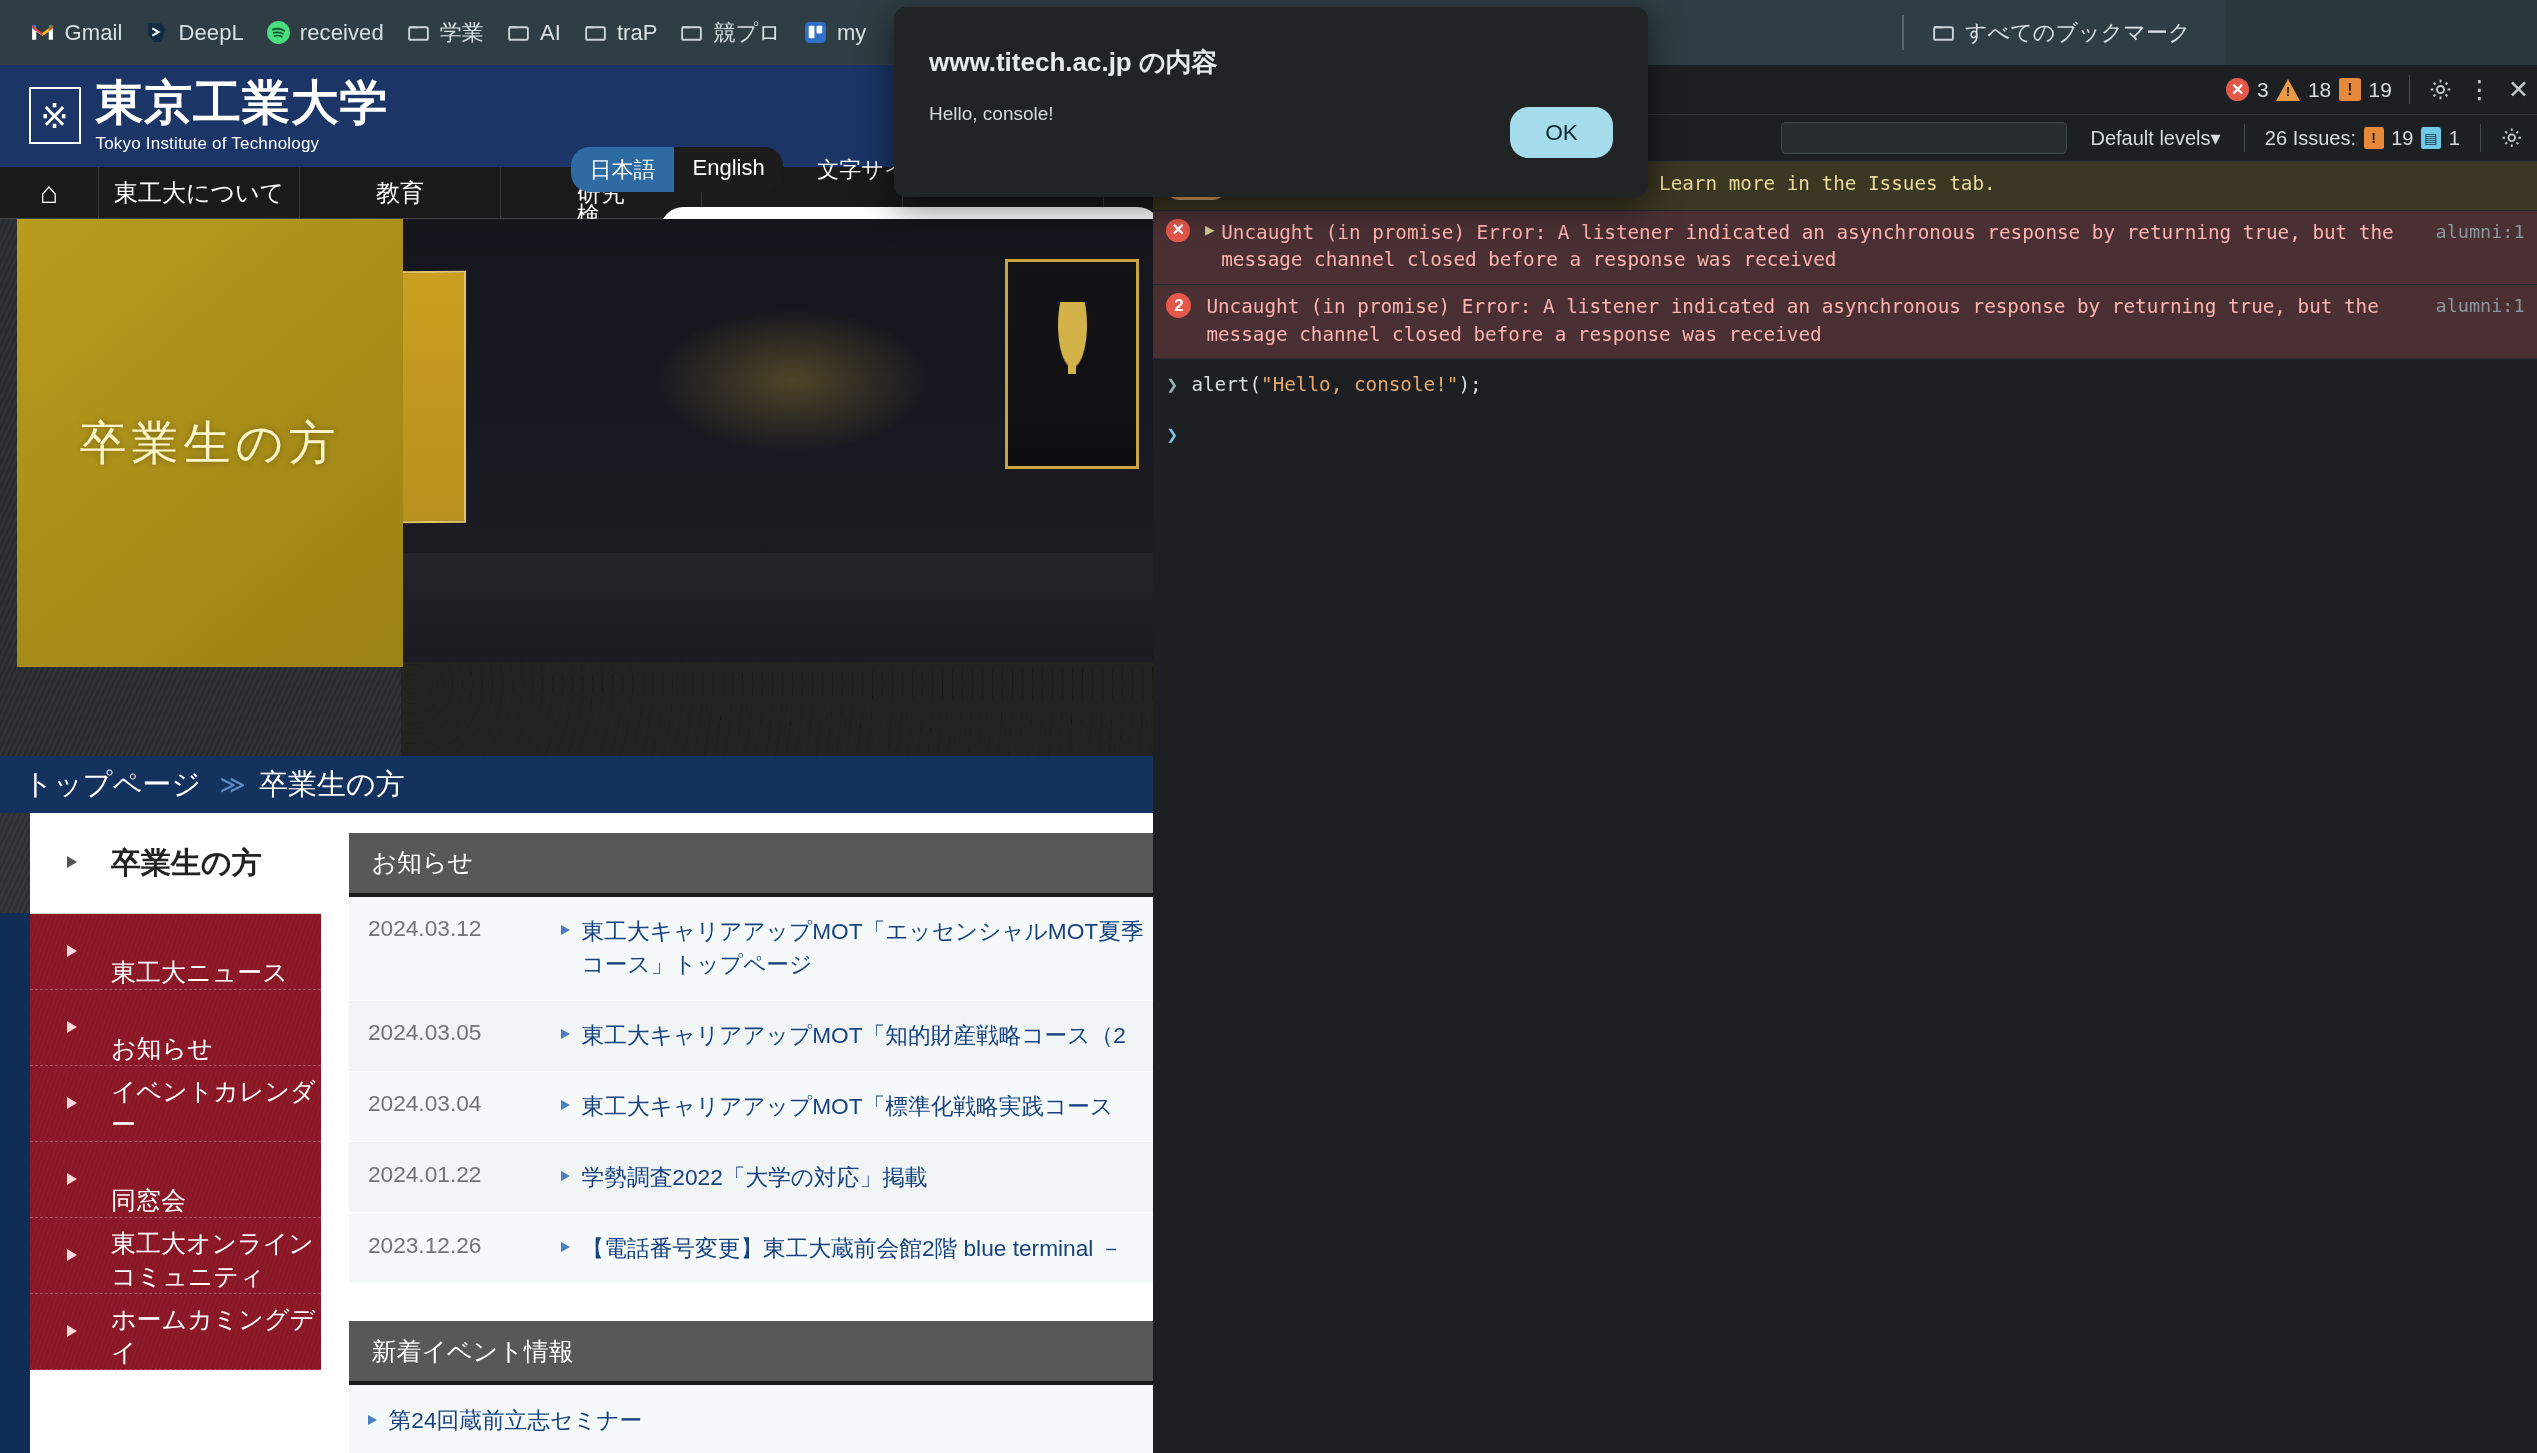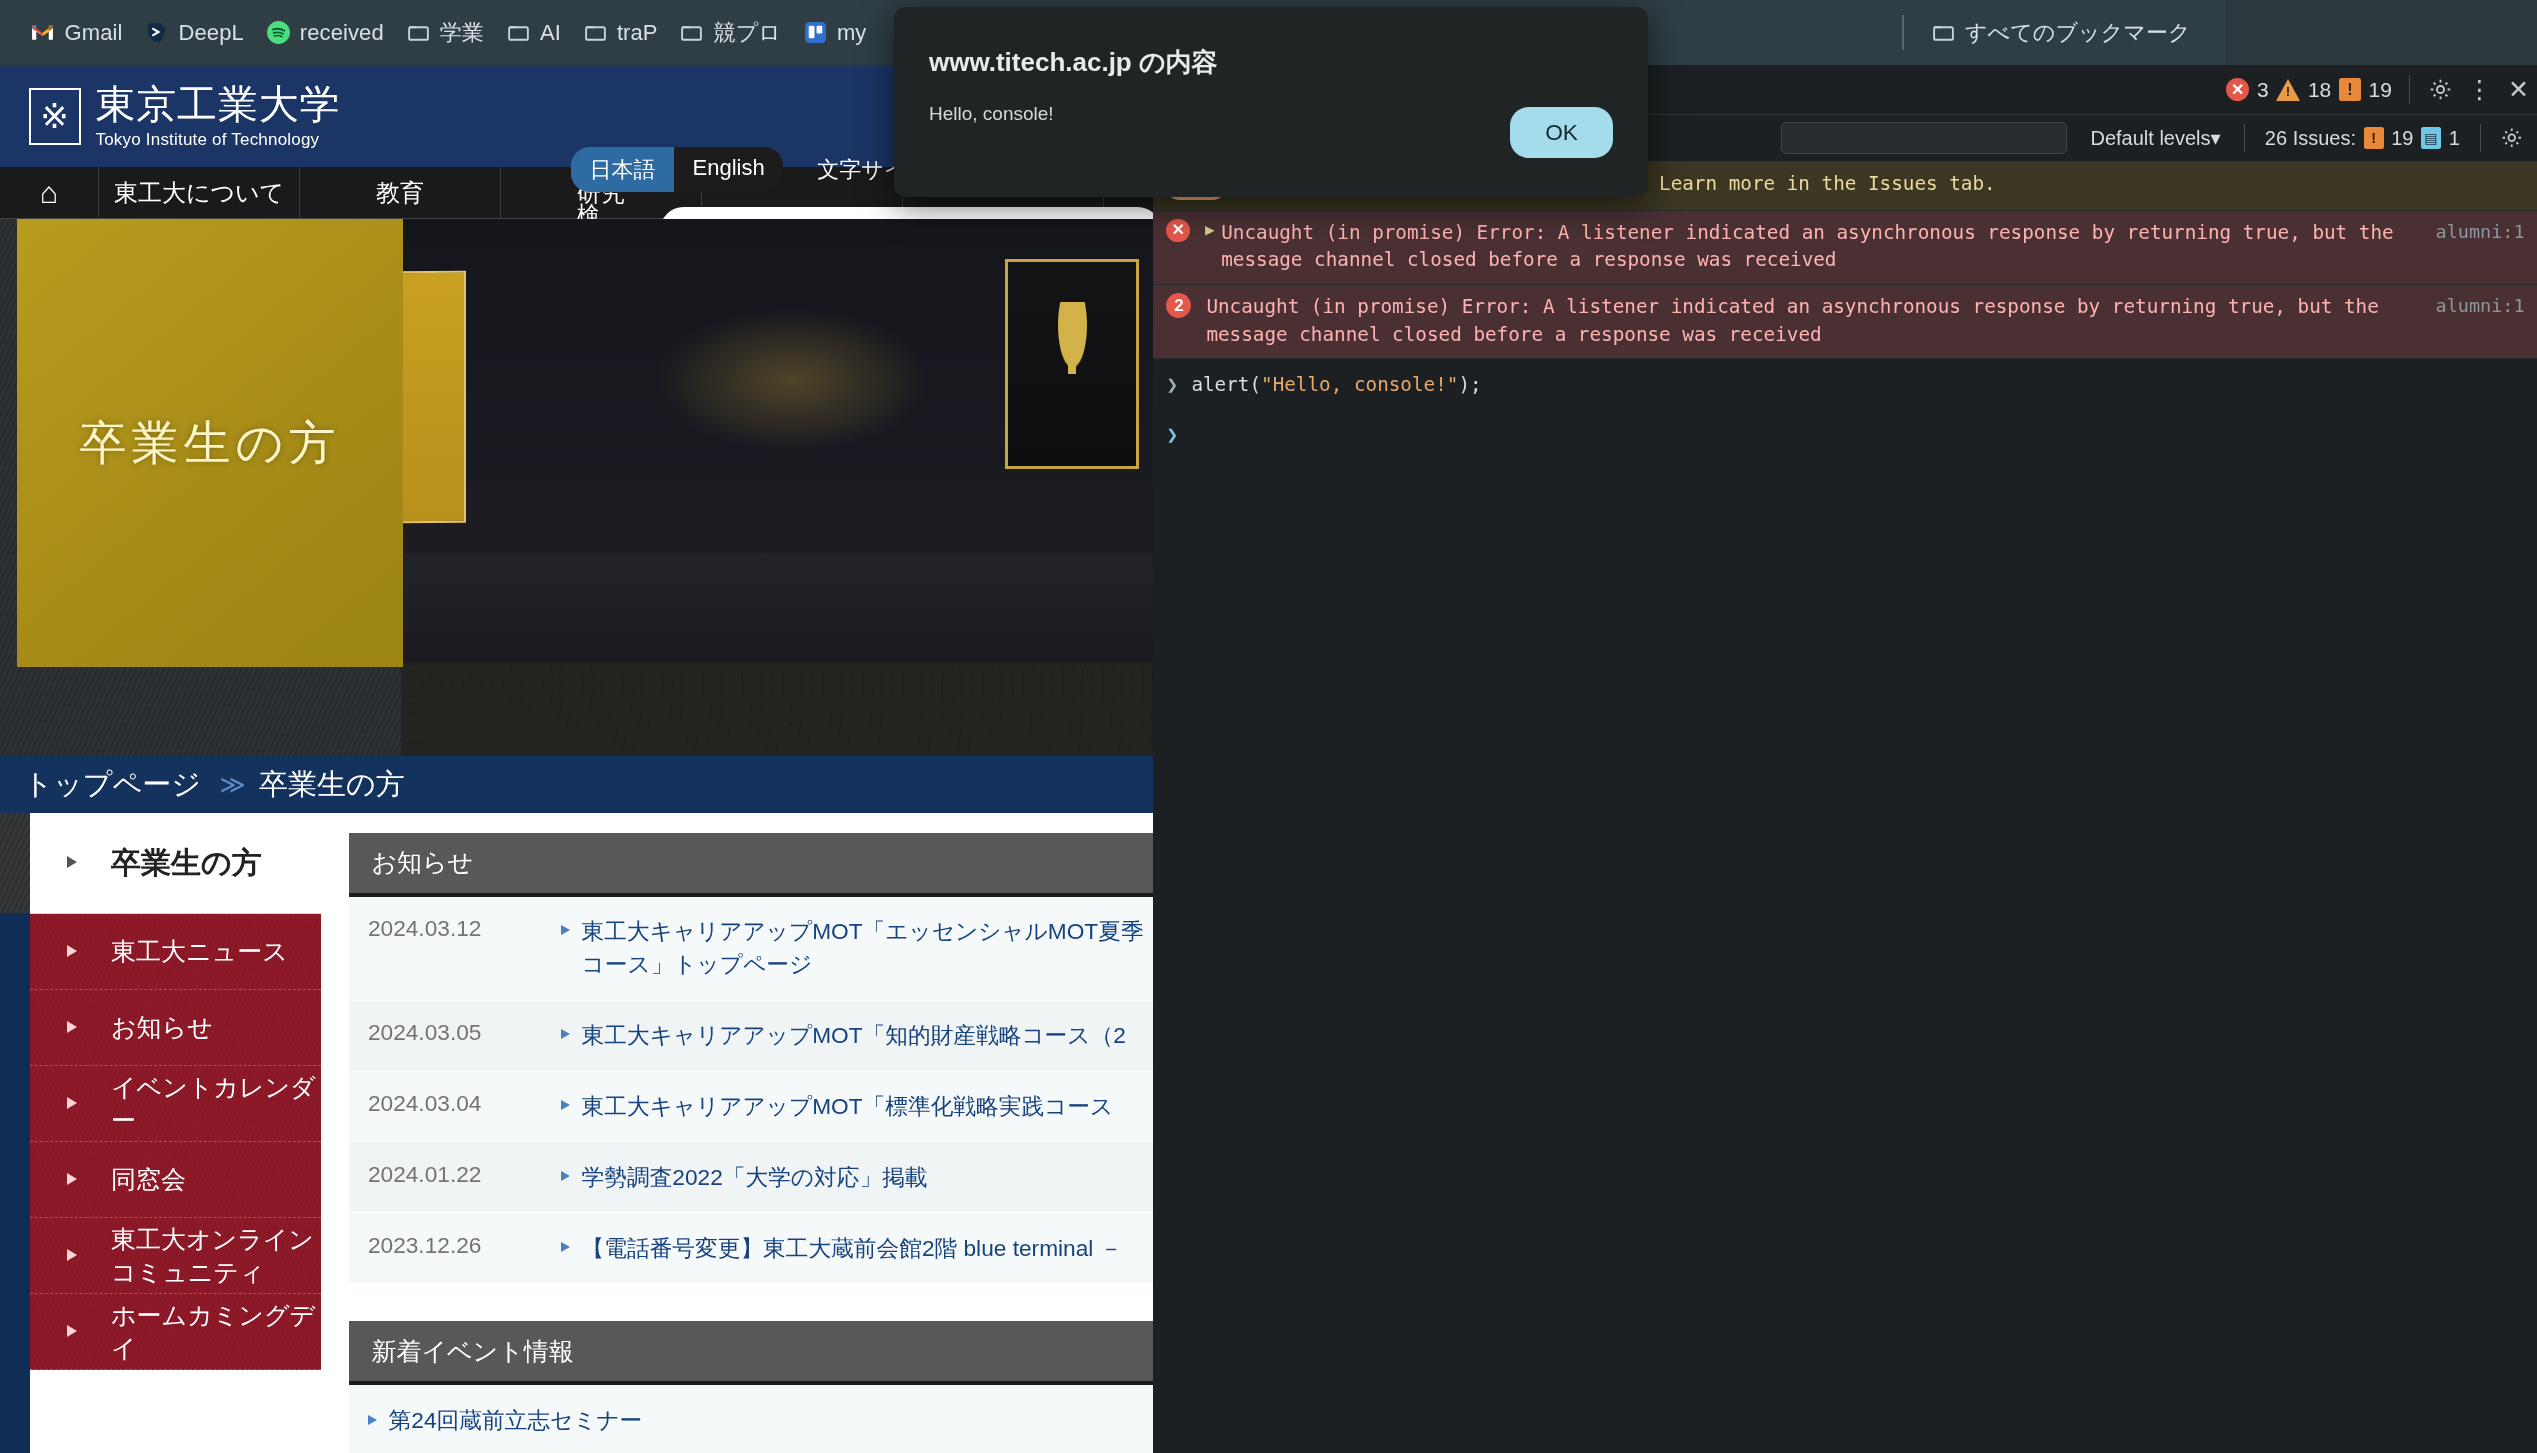--- a/index.html
+++ b/index.html
@@ -64,21 +64,21 @@
     width: 52px; height: 57px;
     border: 2.5px solid #ffffff;
     position: relative;
     display: flex; align-items: center; justify-content: center;
   }
   .logo-mark span {
     color: #fff; font-size: 34px; line-height: 1;
     font-family: "DejaVu Sans", sans-serif;
   }
   .logo-text-main {
-    color: #ffffff; font-size: 40px; font-weight: 400;
+    color: #ffffff; font-size: 48px; font-weight: 700;
     letter-spacing: 0.8px; line-height: 1.05;
   }
   .logo-text-sub {
     color: #ffffff; font-size: 17px; letter-spacing: 0.2px; margin-top: 5px;
   }
   .lang-toggle {
     position: absolute; left: 571px; top: 82px;
     display: flex; align-items: center; gap: 12px;
   }
   .lang-pill {
@@ -222,20 +222,21 @@
     height: 101px;
     border-bottom: 0.8px solid #d6d6d6;
   }
   .side-item.current .caret { color: #555; }
   .side-item.red {
     background:
       repeating-linear-gradient(110deg, rgba(255,255,255,0.018) 0 1.7px, transparent 1.7px 4.2px),
       #8b1726;
     color: #ffffff;
     border-bottom: 0.8px dashed rgba(255,255,255,0.25);
+    align-items: flex-end;
   }
   .side-item.red .caret { color: #ffd6d6; }
   .side-item.current::before {
     content: ""; position: absolute; left: -30px; top: 0;
     width: 30px; height: 100%;
     background:
       repeating-linear-gradient(115deg, #36383a 0 2.5px, #2d2f31 2.5px 5px);
   }
 
   .main-col { flex: 1 1 auto; padding: 20px 0 0 28.5px; }

